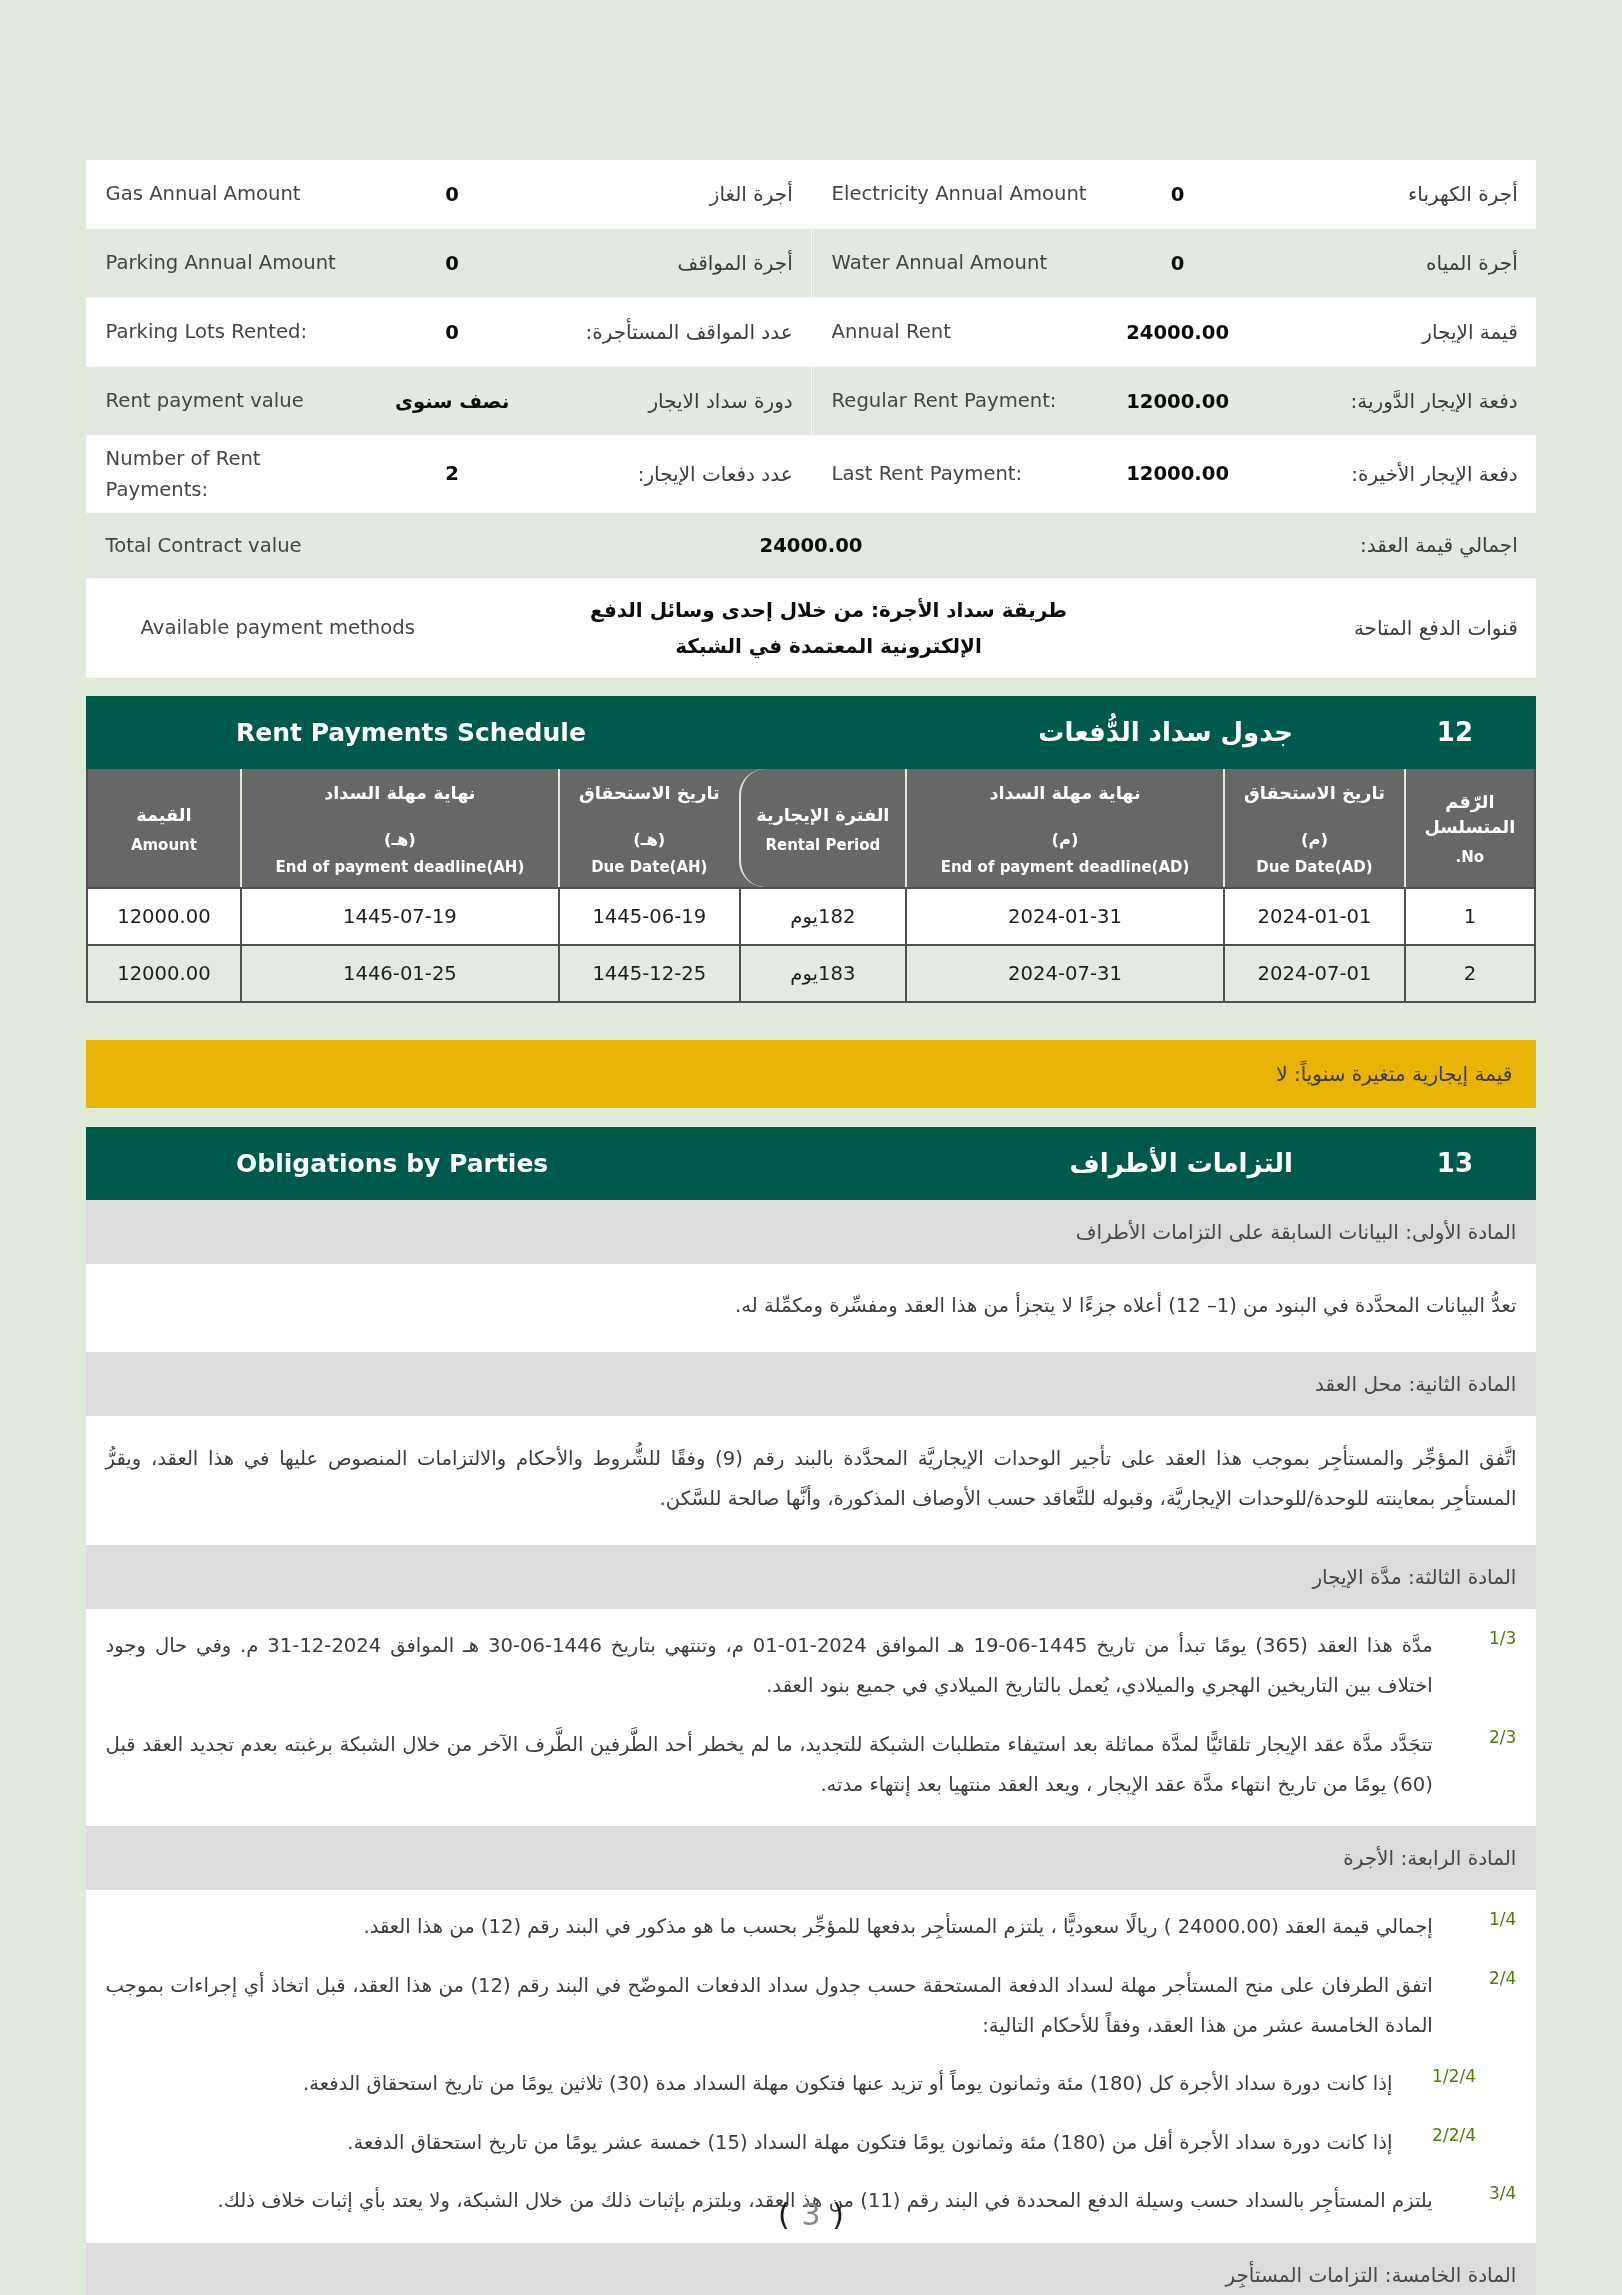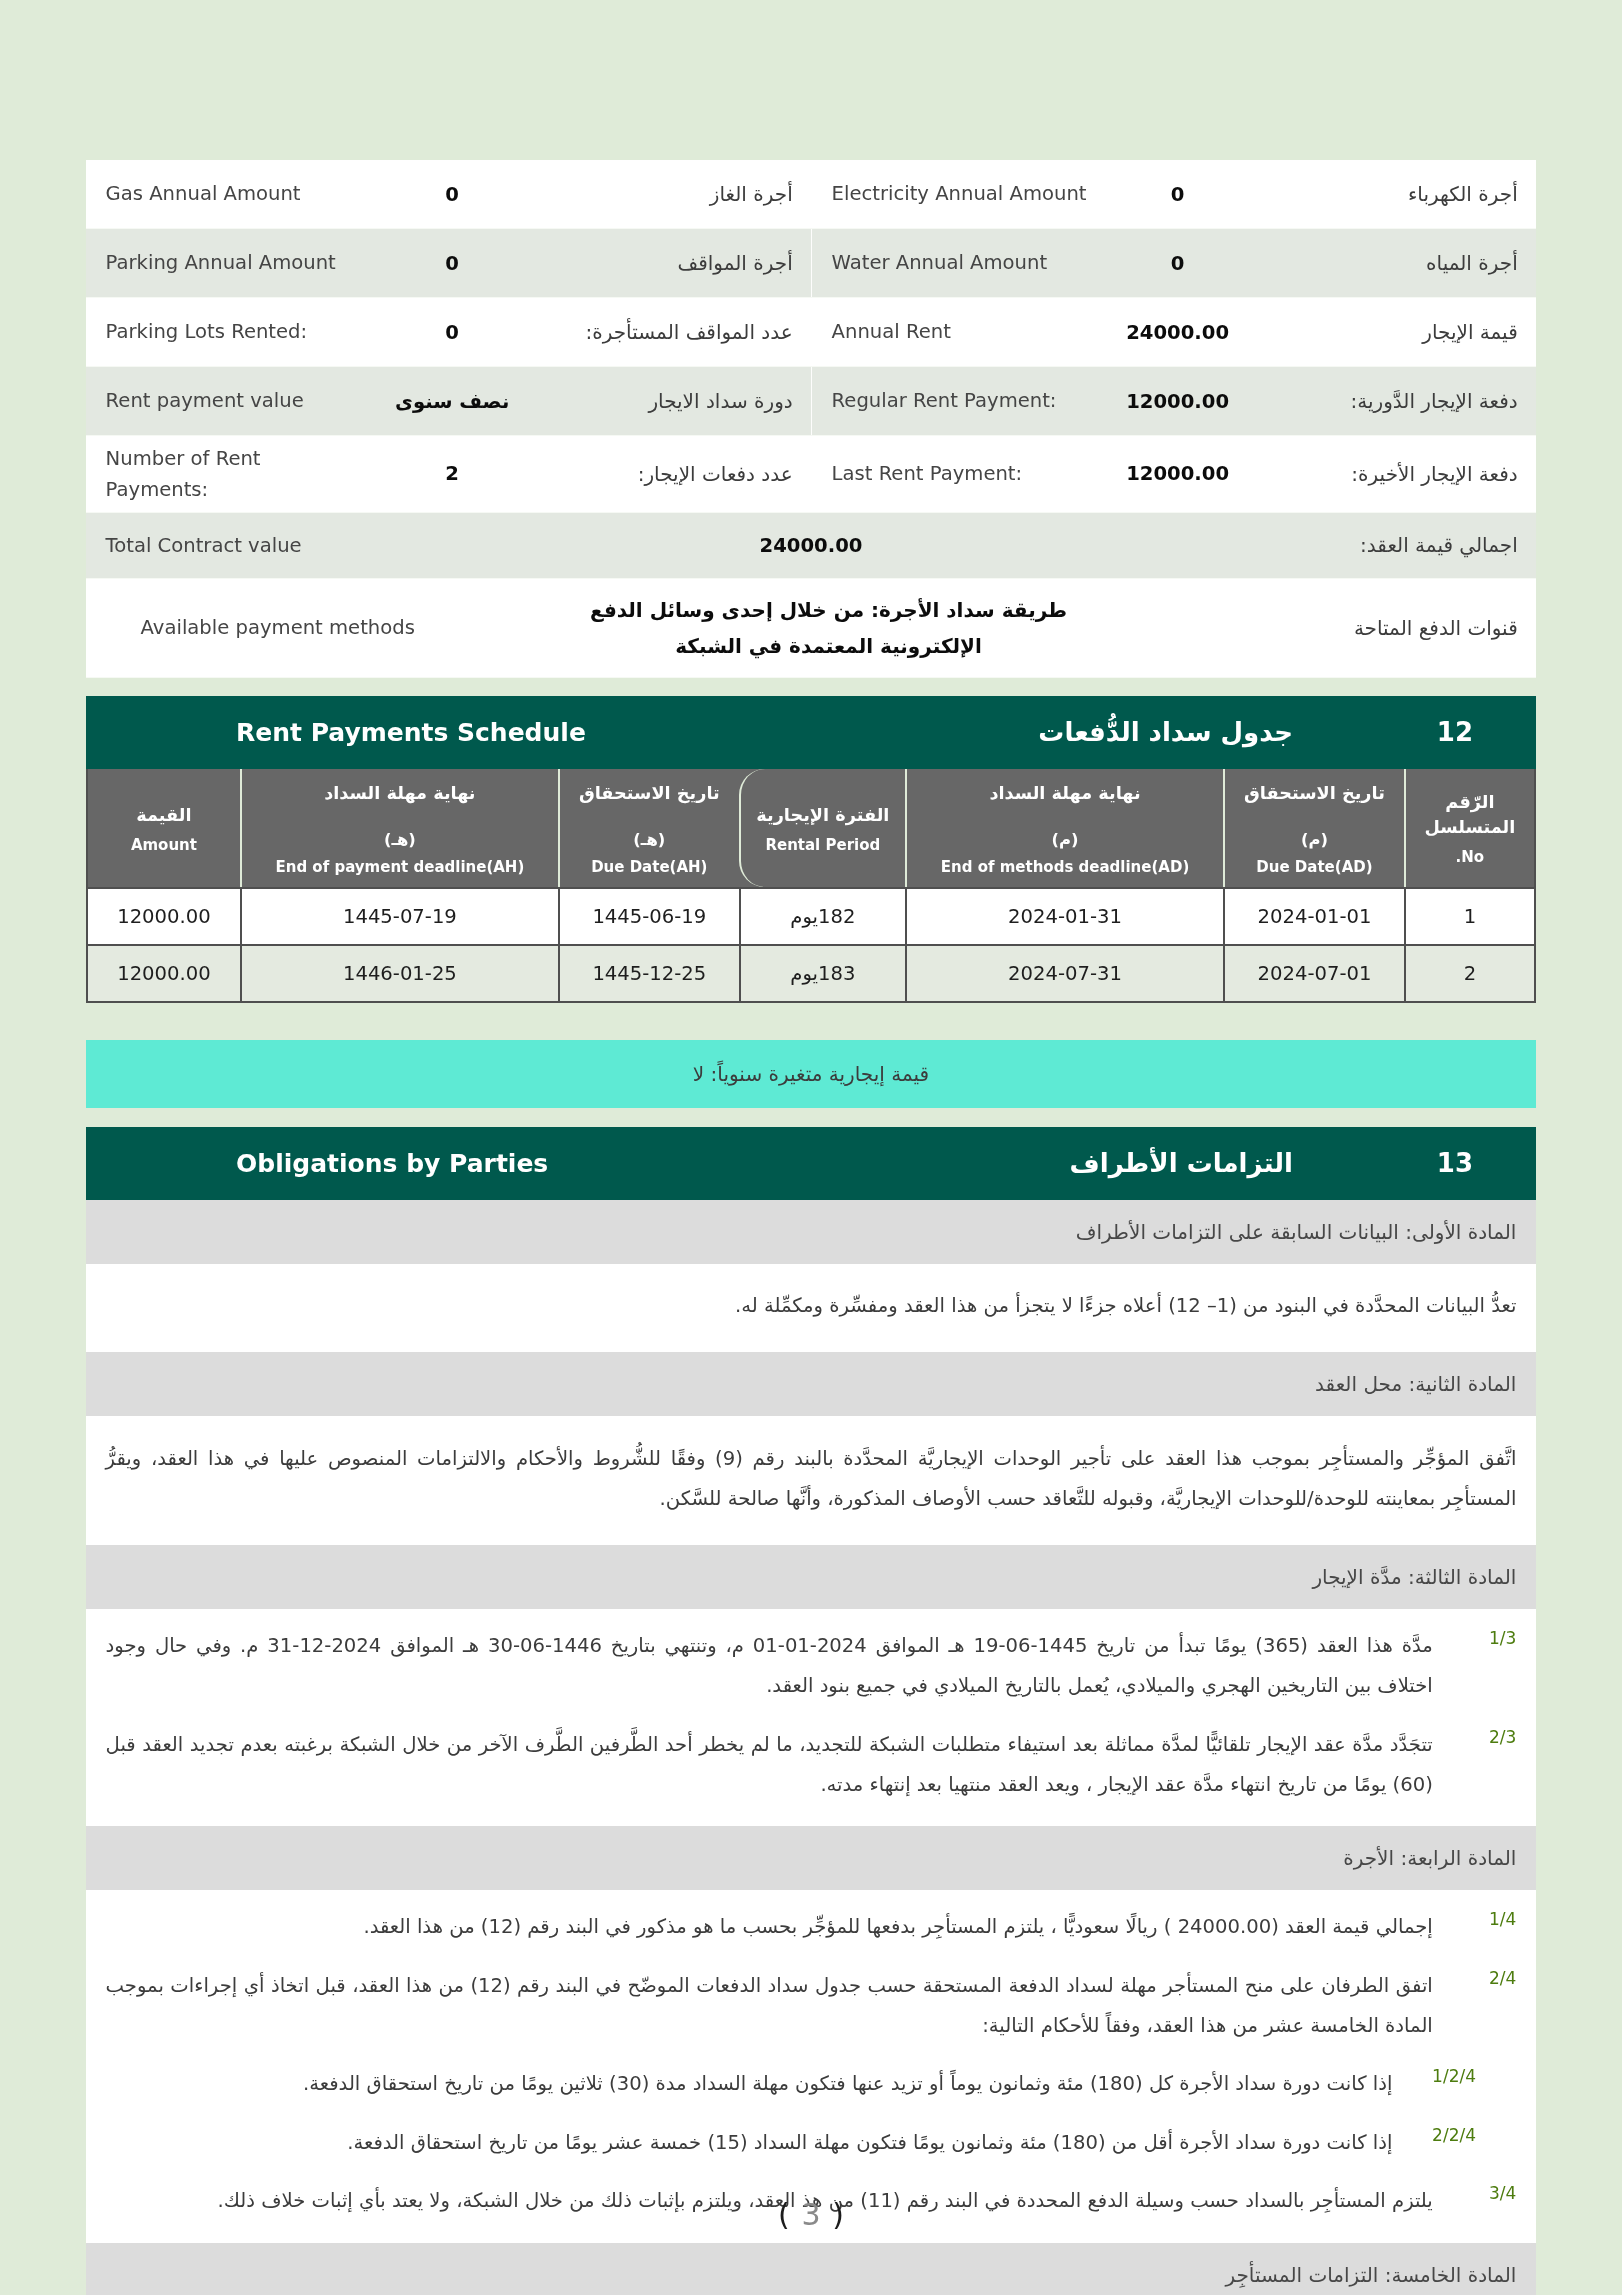--- a/index.html
+++ b/index.html
@@ -42,21 +42,21 @@
   .sh-cell + .sh-cell{border-left:2px solid #dfebd8;}
   .sh-ar{font-size:17.7px;font-weight:bold;direction:rtl;line-height:1.4;}
   .sh-sub{font-size:16.4px;font-weight:bold;direction:rtl;margin-top:16px;}
   .sh-en{font-size:15px;font-weight:bold;}
   .sr{display:flex;background:#fff;border-top:2.6px solid #4f4f4f;}
   .sr.alt{background:#e4eae0;}
   .sr-cell{display:flex;align-items:center;justify-content:center;min-height:55px;
            font-size:19.6px;color:#1e1e1e;box-sizing:border-box;direction:rtl;}
   .sr-cell + .sr-cell{border-left:2px solid #4f4f4f;}
 
-  .note-block{background:#5eead4;margin-top:37px;padding:22px 23.6px;direction:rtl;text-align:center;
+  .note-block{background:#eab308;margin-top:37px;padding:22px 23.6px;direction:rtl;text-align:right;
               font-size:20px;color:#3c3c3c;}
 
   
   .ob-head{background:#dcdcdc;direction:rtl;text-align:right;padding:17px 19.6px;
            font-size:20px;color:#474747;line-height:1.5;}
   .ob-body{background:#fff;padding:7.9px 0 11.8px;}
   .clause{direction:rtl;display:flex;gap:23.6px;padding:9.2px 19.6px;}
   .clause.indent{padding-right:60px;}
   .cnum{flex:0 0 60px;font-size:17px;color:#4d7c0f;direction:ltr;text-align:right;padding-top:2px;}
   .ctext{flex:1;font-size:19.6px;line-height:2.05;text-align:justify;color:#3c3c3c;}
@@ -170,21 +170,21 @@
           <span class="sh-sub">(هـ)</span>
           <span class="sh-en">Due Date(AH)</span>
         </div>
         <div class="sh-cell" style="width: 11.5%; border-radius: 26px;">
           <span class="sh-ar">الفترة الإيجارية</span>
           <span class="sh-en">Rental Period</span>
         </div>
         <div class="sh-cell" style="width: 22%;">
           <span class="sh-ar">نهاية مهلة السداد</span>
           <span class="sh-sub">(م)</span>
-          <span class="sh-en">End of methods deadline(AD)</span>
+          <span class="sh-en">End of payment deadline(AD)</span>
         </div>
         <div class="sh-cell" style="width: 12.5%;">
           <span class="sh-ar">تاريخ الاستحقاق</span>
           <span class="sh-sub">(م)</span>
           <span class="sh-en">Due Date(AD)</span>
         </div>
         <div class="sh-cell" style="width: 9%;">
           <span class="sh-ar">الرّقم المتسلسل</span>
           <span class="sh-en">.No</span>
         </div>

